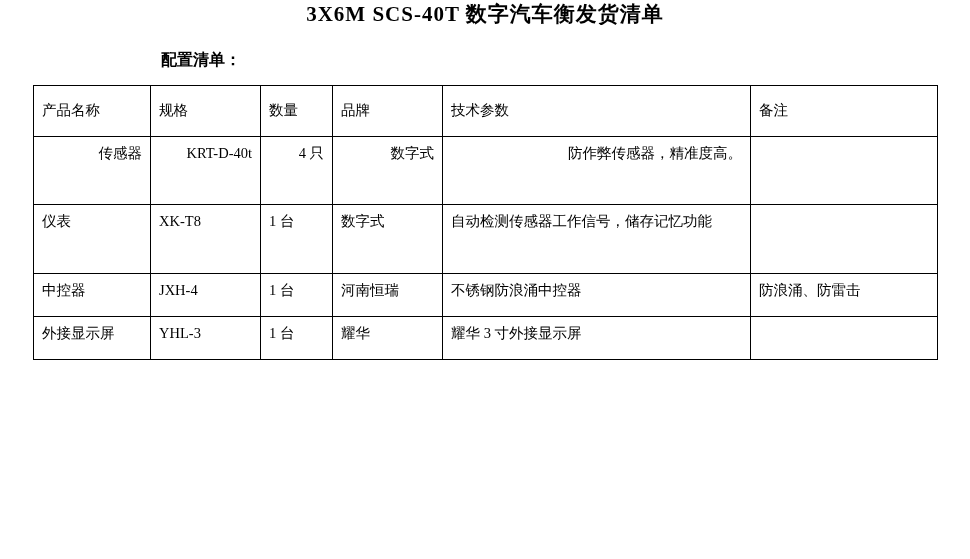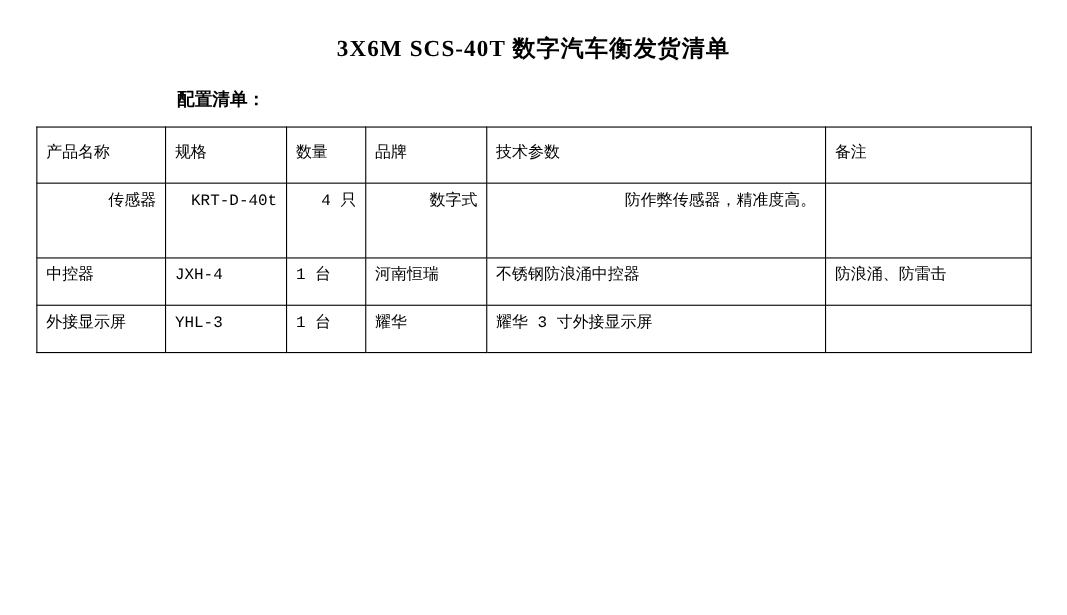--- a/index.html
+++ b/index.html
@@ -18,21 +18,21 @@
     position: relative;
     width: 970px;
     height: 559px;
     box-sizing: border-box;
   }
   .doc-title {
     text-align: center;
     font-size: 21px;
     font-weight: bold;
     letter-spacing: 1px;
-    margin-top: 30px;
+    margin-top: 0;
     margin-bottom: 0;
     font-family: "Liberation Serif", "DejaVu Serif", serif;
   }
   .subtitle {
     font-size: 16px;
     font-weight: bold;
     margin: 22px 0 14px 118px;
     font-family: "Liberation Serif", "DejaVu Serif", serif;
     padding-left: 43px;
   }
@@ -41,21 +41,21 @@
     width: 904px;
     margin: 0 0 0 33px;
     table-layout: fixed;
   }
   table.spec td {
     border: 1px solid #000000;
     padding: 6px 8px 6px 8px;
     font-size: 14.5px;
     vertical-align: top;
     line-height: 1.5;
-    font-family: Liberation Mono, monospace;
+    font-family: Liberation Serif, serif;
   }
   .col-a { width: 117px; }
   .col-b { width: 110px; }
   .col-c { width: 72px; }
   .col-d { width: 110px; }
   .col-e { width: 308px; }
   .col-f { width: 187px; }
 
   tr.header-row td {
     height: 38px;
@@ -103,20 +103,28 @@
 
       <tr class="r2">
         <td>传感器</td>
         <td>KRT-D-40t</td>
         <td>4 只</td>
         <td>数字式</td>
         <td>防作弊传感器，精准度高。</td>
         <td></td>
       </tr>
 
+      <tr class="r3">
+        <td>仪表</td>
+        <td>XK-T8</td>
+        <td>1 台</td>
+        <td>数字式</td>
+        <td>自动检测传感器工作信号，储存记忆功能</td>
+        <td></td>
+      </tr>
 
       <tr class="r4">
         <td>中控器</td>
         <td>JXH-4</td>
         <td>1 台</td>
         <td>河南恒瑞</td>
         <td>不锈钢防浪涌中控器</td>
         <td>防浪涌、防雷击</td>
       </tr>
 

